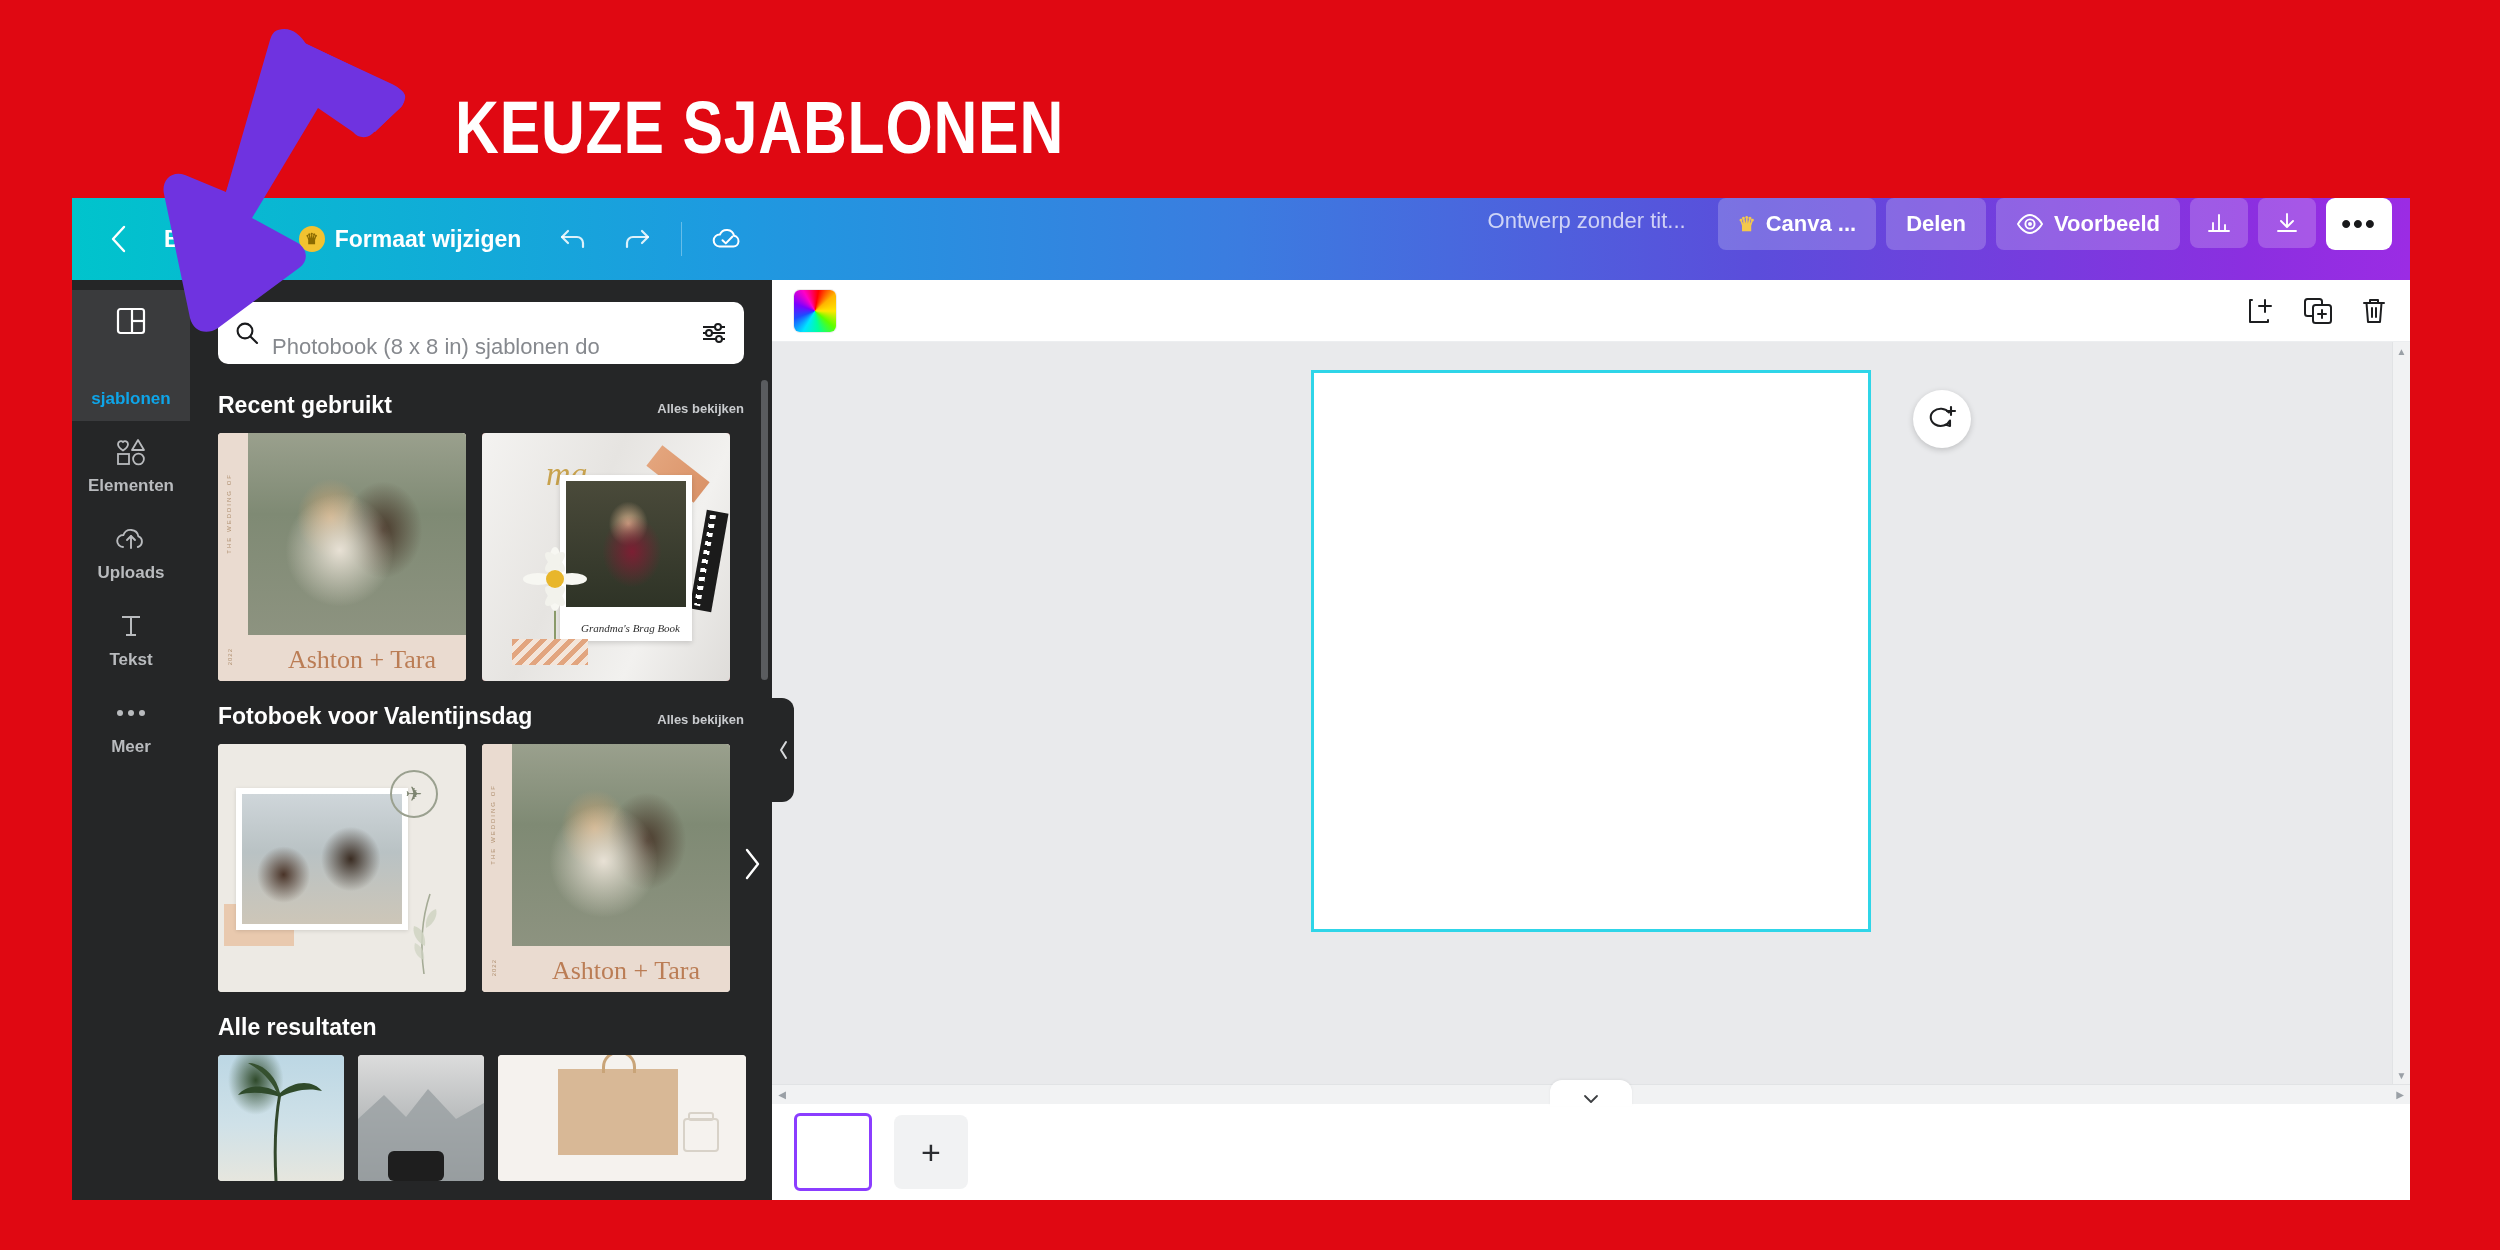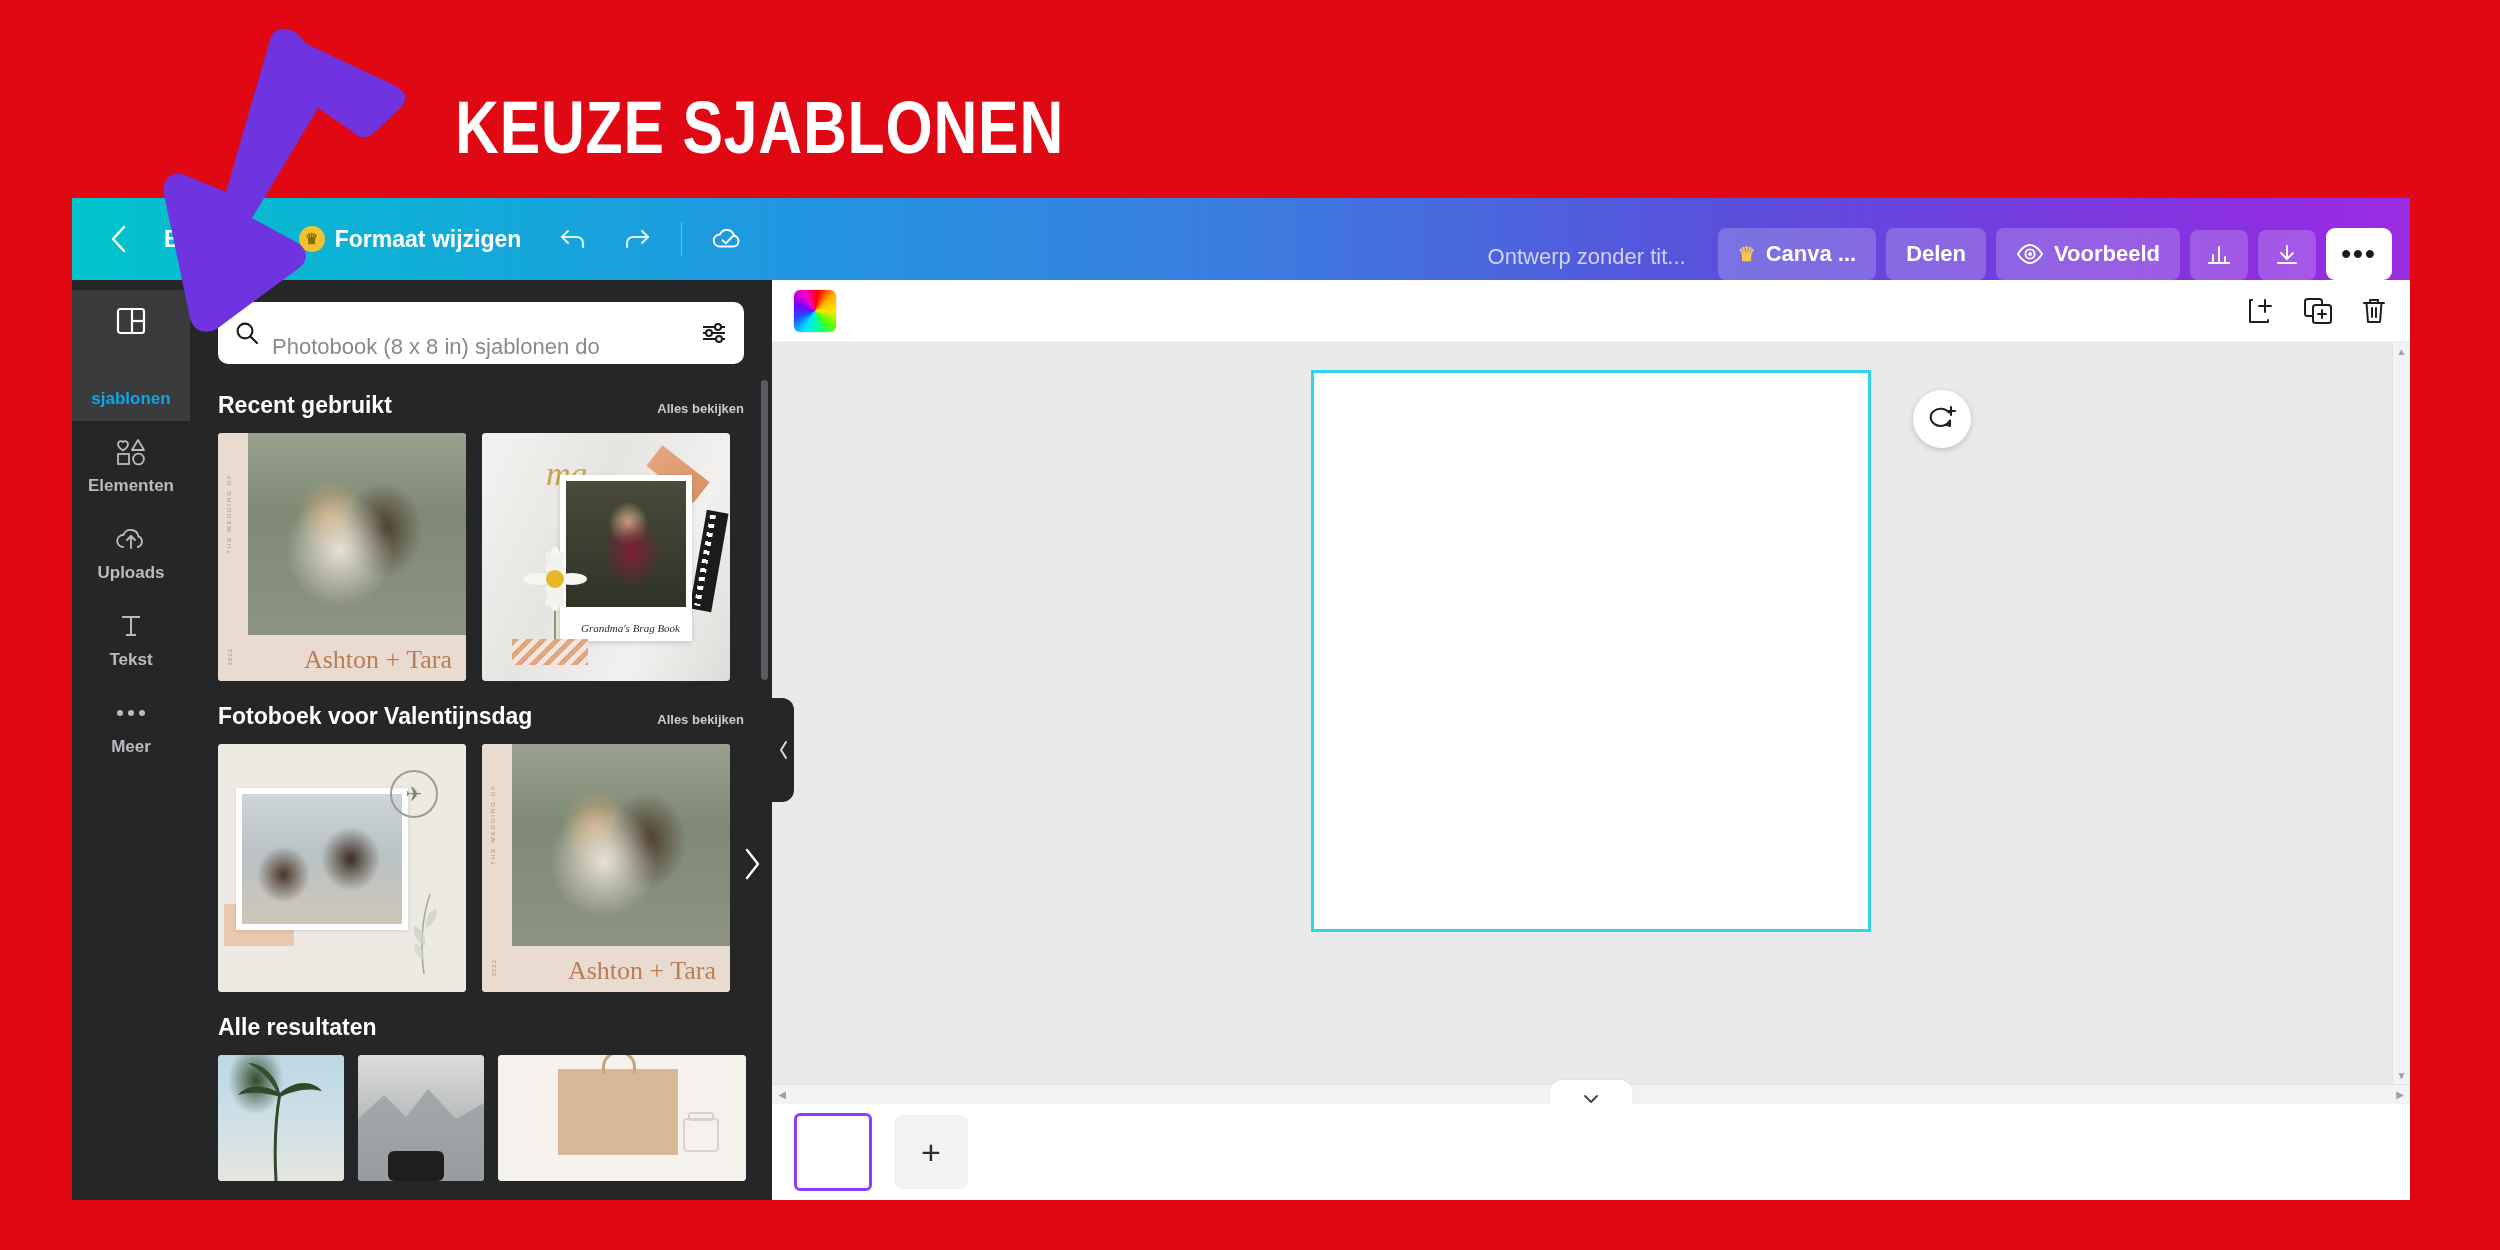--- a/index.html
+++ b/index.html
@@ -79,21 +79,21 @@
     cursor: pointer; border-radius: 6px;
     margin: 0 4px;
   }
   .tb-divider {
     width: 1px; height: 34px;
     background: rgba(255,255,255,0.33);
     margin: 0 14px;
   }
   .tb-right {
     margin-left: auto;
-    display: flex; align-items: flex-end;
+    display: flex; align-items: flex-start;
     height: 100%;
     padding-right: 18px;
     gap: 10px;
   }
   #doc-title {
     color: rgba(255,255,255,0.72);
     font-size: 22px;
     padding: 10px 22px 10px 12px;
     white-space: nowrap;
     cursor: text;
@@ -244,21 +244,21 @@
     position:absolute; left: 8px; top: 40px;
     writing-mode: vertical-rl; transform: rotate(180deg);
     font-size: 6px; color: #b09070; letter-spacing: 2px;
   }
   .tpl-wed .vdate {
     position:absolute; left: 9px; bottom: 16px;
     writing-mode: vertical-rl; transform: rotate(180deg);
     font-size: 6px; color: #b09070; letter-spacing: 1px;
   }
   .tpl-wed .cap {
-    position: absolute; right: 14px; bottom: 6px;
+    position: absolute; right: 30px; bottom: 6px;
     font-family: "Liberation Serif", serif;
     font-size: 26px; color: #bb7d55;
   }
 
   .tpl-grandma { background: #7f1d1d; width:100%; height:100%; position:relative; }
   .tpl-grandma .paper {
     position:absolute; inset:0;
     background: linear-gradient(115deg,#f4f3f1 0%,#e6e4e1 40%,#f2f1ef 70%,#dedcd9 100%);
   }
   .tpl-grandma .polaroid {

